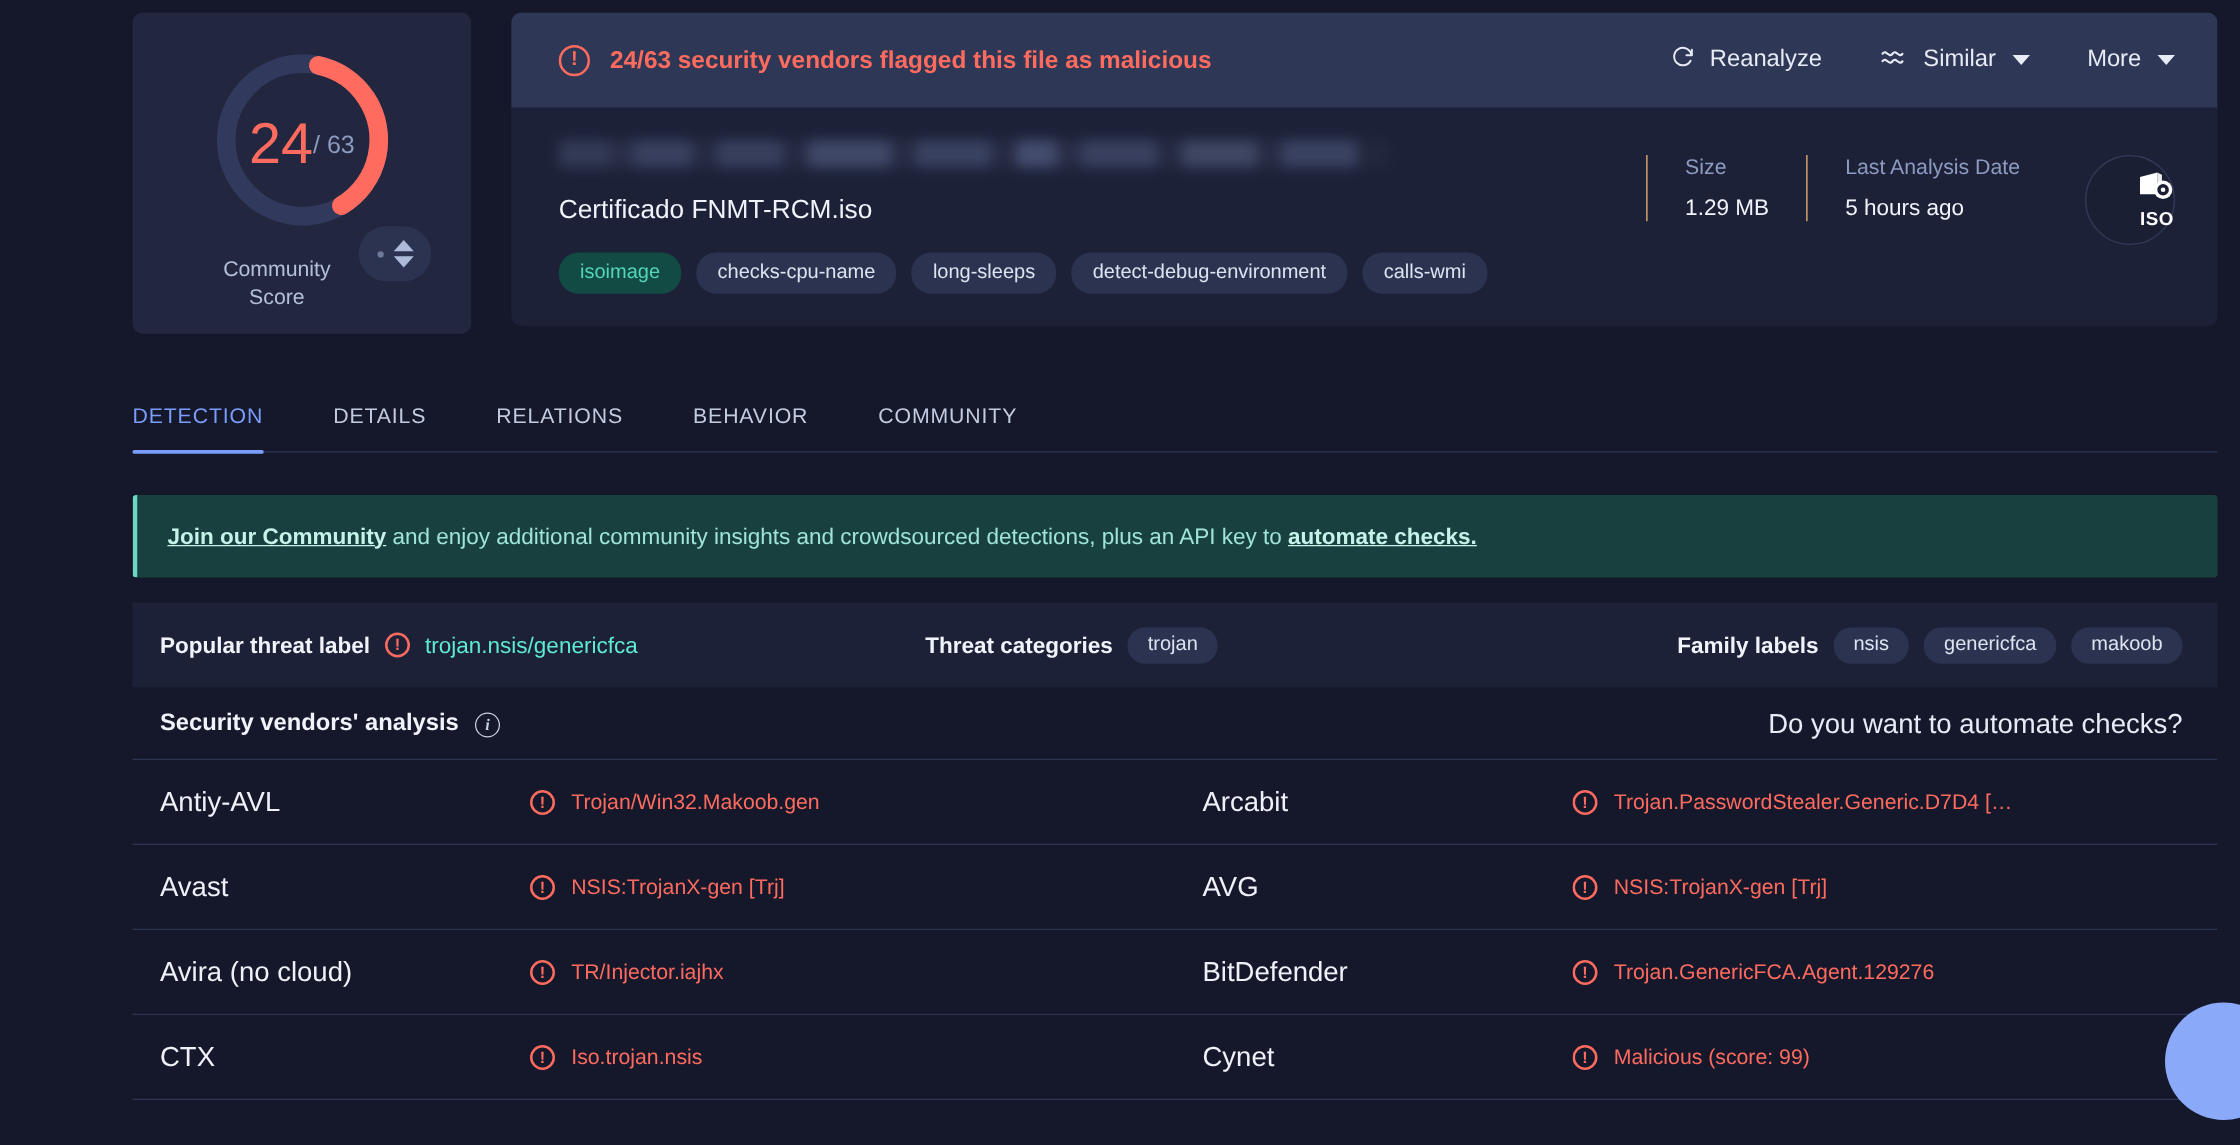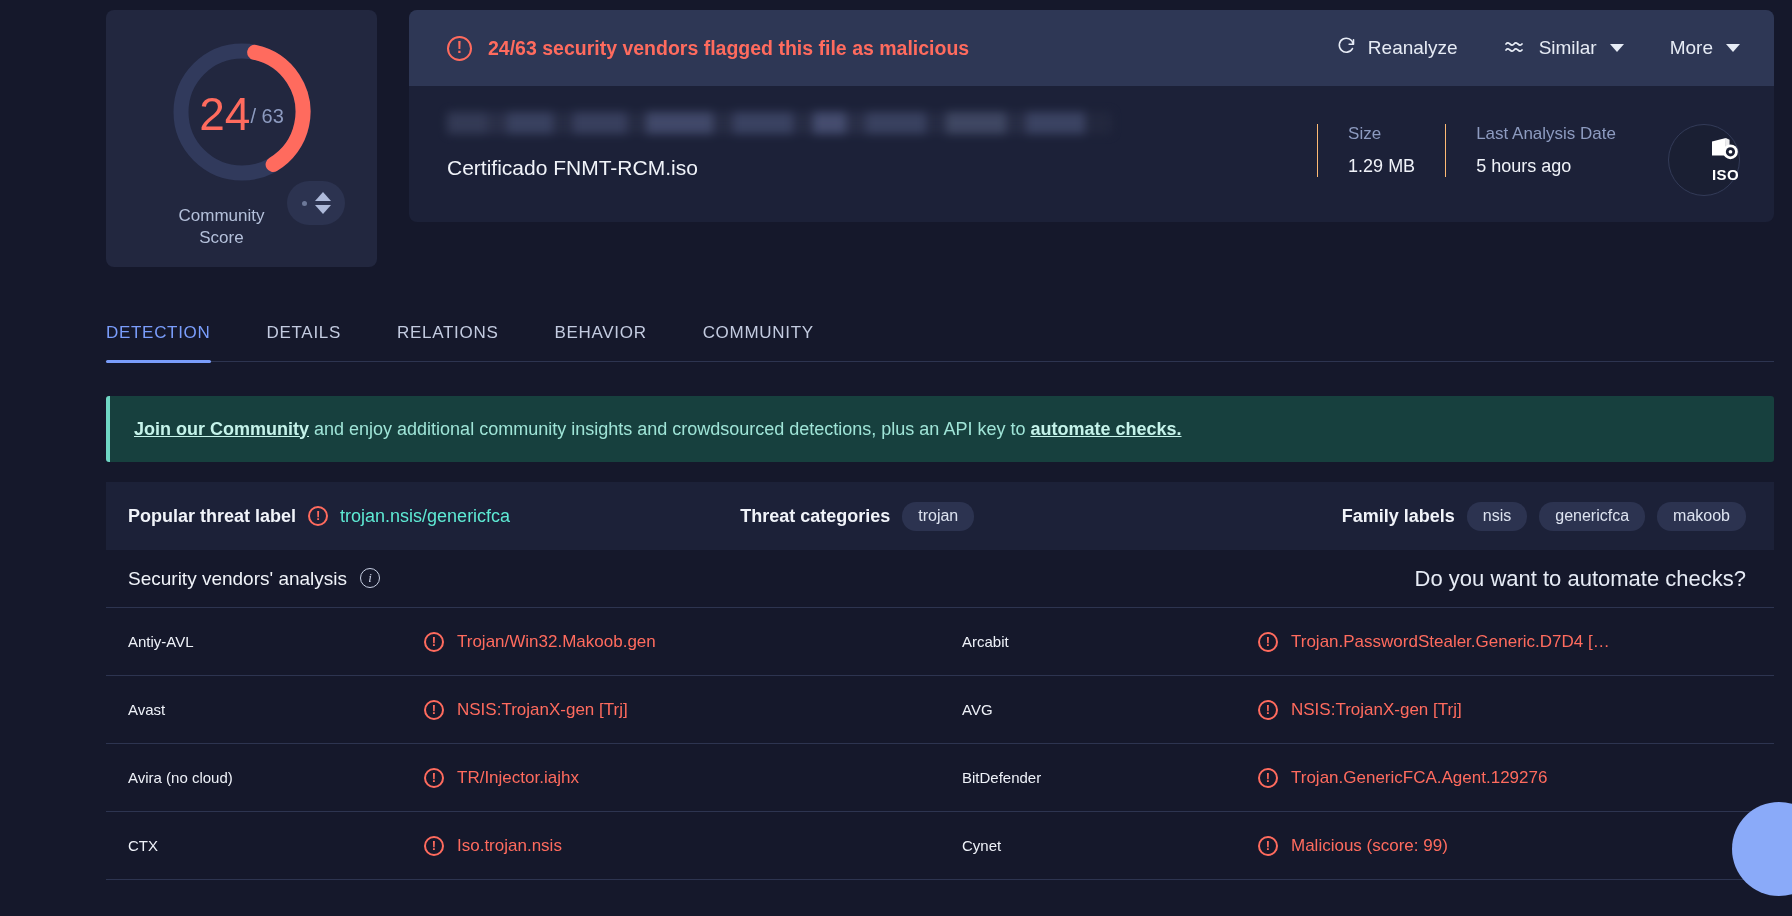--- a/index.html
+++ b/index.html
@@ -290,22 +290,22 @@
   .spacer-b { flex: 1 1 auto; }
 
   .vendors-head {
     background: #15182b;
     height: 58px;
     display: flex; align-items: center;
     padding: 0 28px 0 22px;
     border-bottom: 1px solid #2d3450;
   }
   .vendors-title {
-    font-size: 19px; font-weight: normal; color: #f0f3f9;
-    display: flex; align-items: flex-start; gap: 13px;
+    font-size: 19px; font-weight: bold; color: #f0f3f9;
+    display: flex; align-items: flex-end; gap: 13px;
   }
   .circle-info {
     width: 20px; height: 20px; border-radius: 50%;
     border: 1.6px solid #c8d0e4; color: #c8d0e4;
     font-size: 13px; font-style: italic;
     display: flex; align-items: center; justify-content: center;
     font-family: "Liberation Serif", serif;
   }
   .automate {
     margin-left: auto;
@@ -320,21 +320,21 @@
     height: 68px;
   }
   .vcell {
     width: 50%;
     display: flex;
     align-items: center;
     padding-left: 22px;
   }
   .vname {
     width: 296px;
-    font-size: 15px;
+    font-size: 22px;
     color: #eef1f8;
     flex: 0 0 296px;
   }
   .vres {
     display: flex; align-items: center; gap: 13px;
     color: #ff6b5e; font-size: 17px;
     overflow: hidden; white-space: nowrap;
   }
 
   
@@ -408,20 +408,27 @@
           <span>More</span>
           <span class="chev"></span>
         </div>
       </div>
     </div>
 
     <div class="file-body">
       <div class="file-main">
         <div class="hash-blur"></div>
         <div class="file-name">Certificado FNMT-RCM.iso</div>
+        <div class="tags">
+          <span class="tag green">isoimage</span>
+          <span class="tag">checks-cpu-name</span>
+          <span class="tag">long-sleeps</span>
+          <span class="tag">detect-debug-environment</span>
+          <span class="tag">calls-wmi</span>
+        </div>
       </div>
 
       <div class="file-meta">
         <div class="meta-cell">
           <div class="meta-label">Size</div>
           <div class="meta-value">1.29 MB</div>
         </div>
         <div class="meta-cell">
           <div class="meta-label">Last Analysis Date</div>
           <div class="meta-value">5 hours ago</div>

